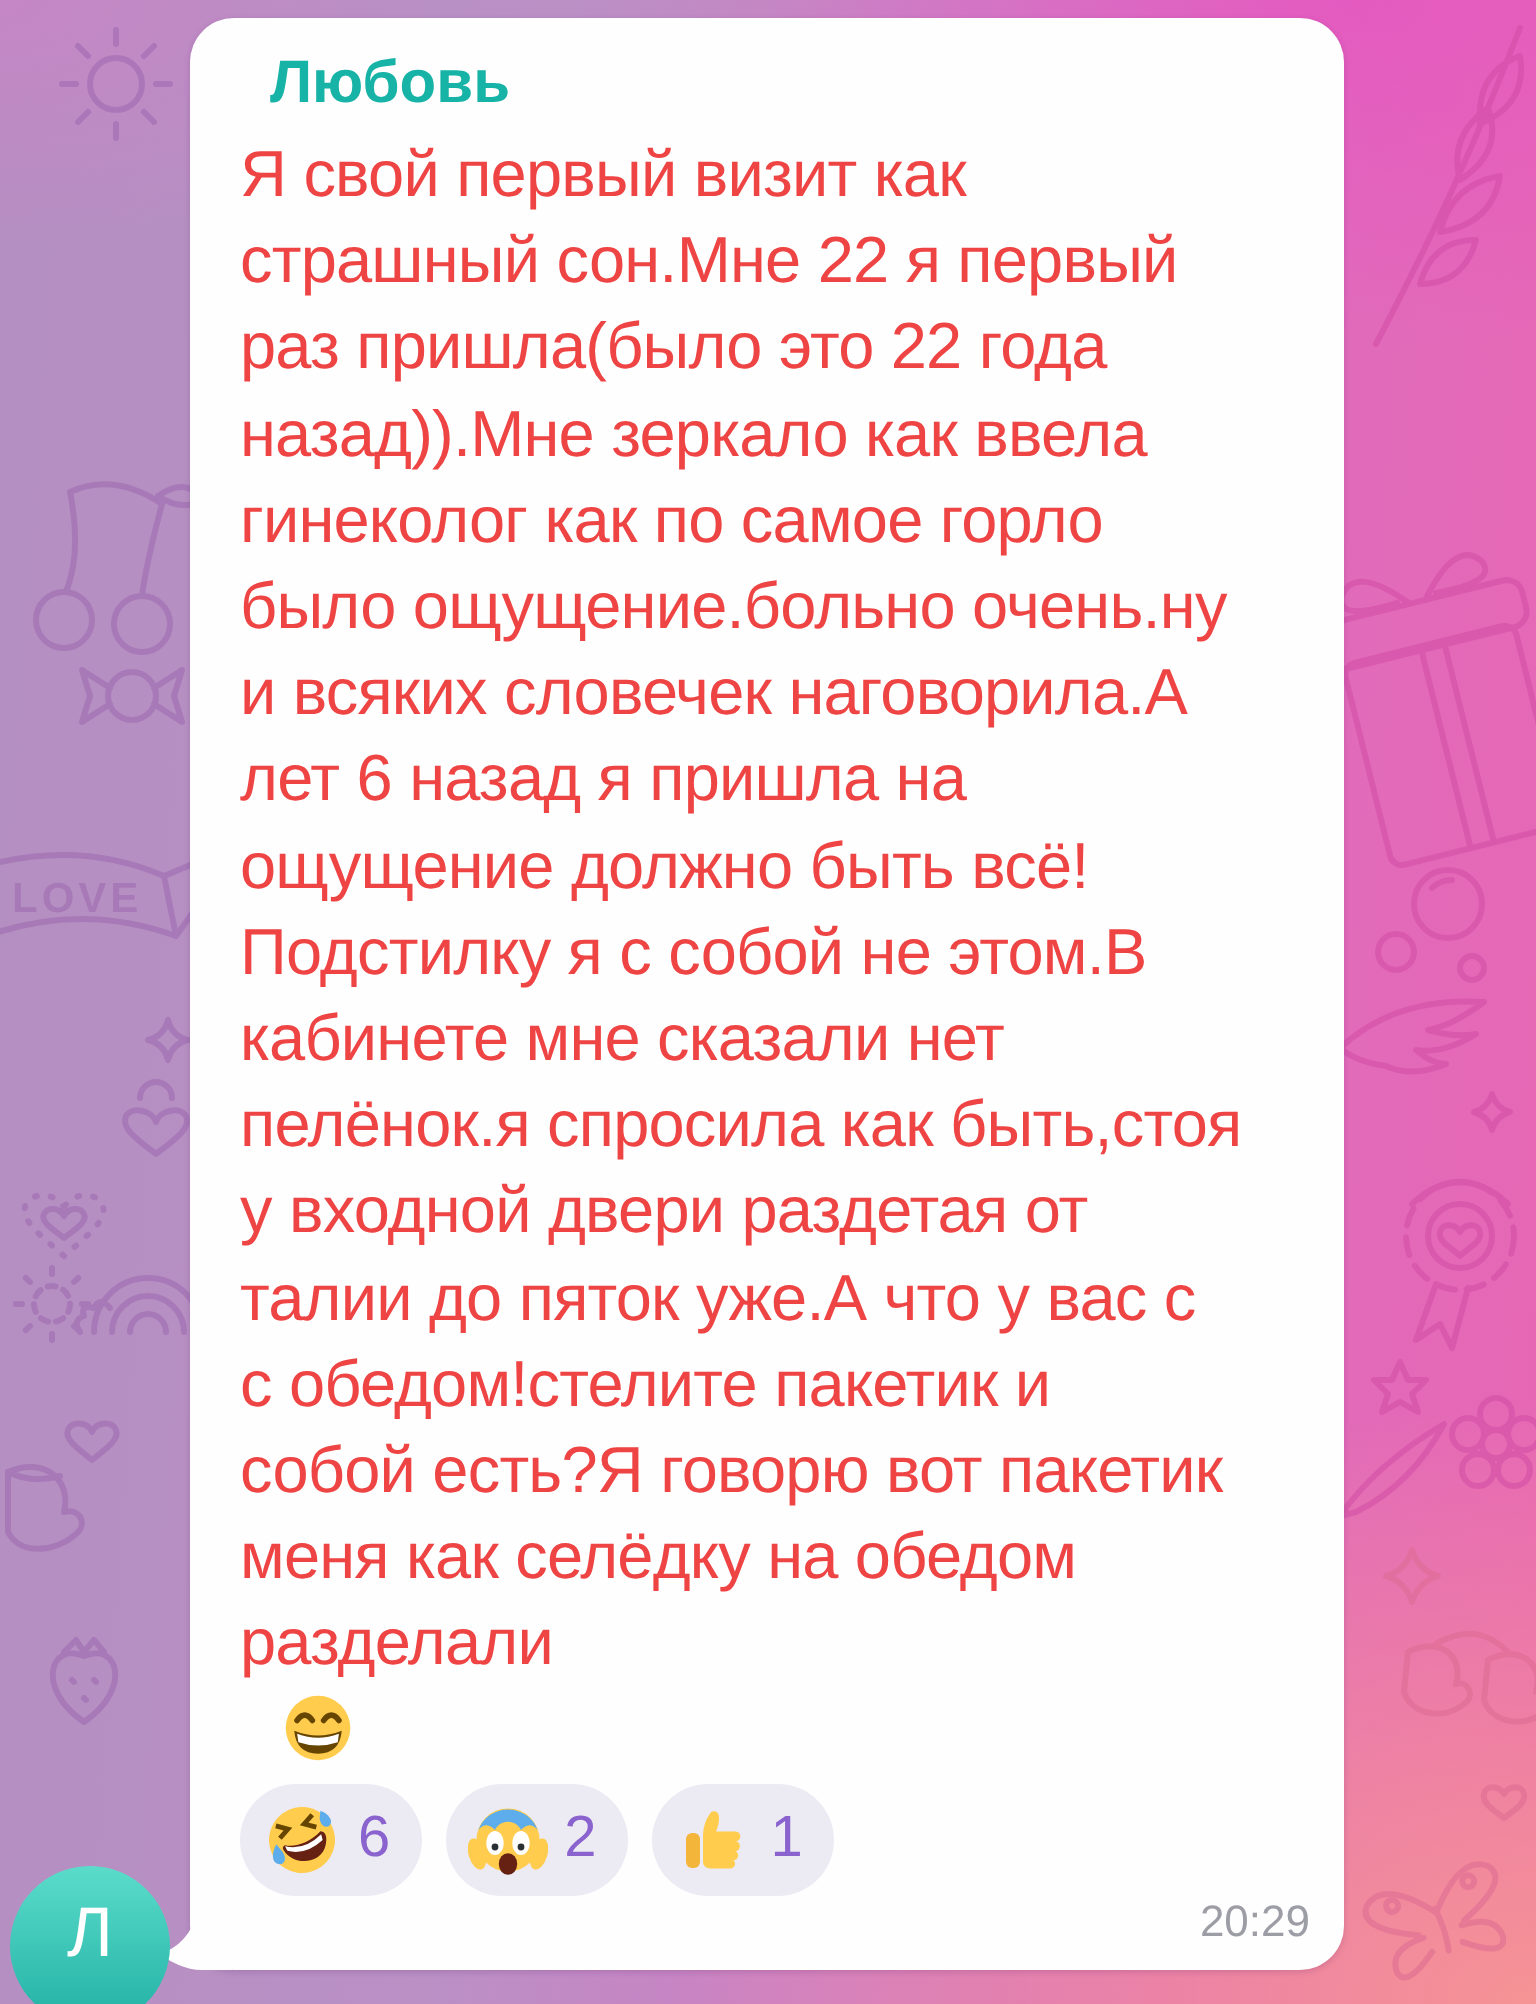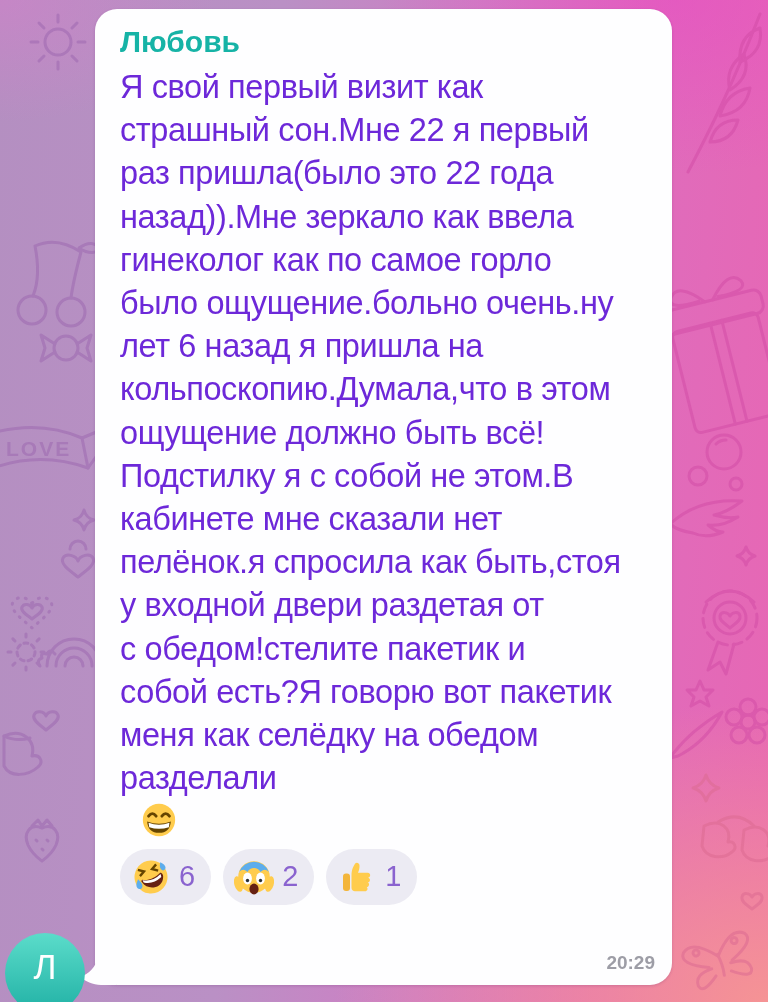--- a/index.html
+++ b/index.html
@@ -19,35 +19,35 @@
   .doodles { position:absolute; inset:0; z-index:1; }
   .doodles * { vector-effect:non-scaling-stroke; }
 
   .bubble {
     position:absolute; left:95px; top:9px; width:577px; height:976px;
     background:#fefeff; border-radius:22px; box-sizing:border-box;
     padding:14px 18px 0 25px; z-index:3;
     box-shadow:0 1px 3px rgba(70,20,90,.18);
   }
   .tail { position:absolute; left:-15px; bottom:0; width:36px; height:54px; }
-  .sender { color:#16b3a6; font-size:30px; font-weight:700; line-height:37px; }
+  .sender { color:#16b3a6; font-size:30px; font-weight:700; line-height:37px;margin-left:15px; }
   .msg { margin-top:6px; }
   .msg-line {
-    font-size:32.5px; line-height:43.2px; color:#6d28d9;
+    font-size:32.5px; line-height:43.2px; color:#ef4444;
     white-space:pre; letter-spacing:-0.4px;
   }
   .inline-emoji { display:inline-block; width:38px; height:38px; vertical-align:-7px; margin-left:3px; }
   .reactions { display:flex; gap:12px; margin-top:5px; }
   .pill {
     display:flex; align-items:center; height:56px; border-radius:28px;
     background:#ecebf3; padding:0 16px 0 11px; gap:8px; cursor:pointer;
   }
   .pill svg { width:40px; height:40px; display:block; }
   .count { font-size:29px; color:#8a63cf; font-weight:500; }
-  .time { position:absolute; right:17px; bottom:11px; font-size:19px; color:#9d9da6;font-weight:bold; }
+  .time { position:absolute; right:17px; bottom:11px; font-size:22px; color:#9d9da6; }
 
   .avatar {
     position:absolute; left:5px; top:933px; width:80px; height:80px;
     border-radius:50%; z-index:3;
     background:linear-gradient(180deg,#5bdcca 0%,#21b1a5 100%);
     color:#fff; font-size:35px; font-weight:500;
     display:flex; align-items:center; justify-content:center;
     padding-bottom:12px; box-sizing:border-box;
   }
 </style>
@@ -190,27 +190,28 @@
 
   <div class="sender">Любовь</div>
 
   <div class="msg">
       <div class="msg-line">Я свой первый визит как</div>
       <div class="msg-line">страшный сон.Мне 22 я первый</div>
       <div class="msg-line">раз пришла(было это 22 года</div>
       <div class="msg-line">назад)).Мне зеркало как ввела</div>
       <div class="msg-line">гинеколог как по самое горло</div>
       <div class="msg-line">было ощущение.больно очень.ну</div>
+      <div class="msg-line">и всяких словечек наговорила.А</div>
       <div class="msg-line">лет 6 назад я пришла на</div>
-      <div class="msg-line">кольпоскопию.Думала,что в этом</div>
       <div class="msg-line">ощущение должно быть всё!</div>
       <div class="msg-line">Подстилку я с собой не этом.В</div>
       <div class="msg-line">кабинете мне сказали нет</div>
       <div class="msg-line">пелёнок.я спросила как быть,стоя</div>
       <div class="msg-line">у входной двери раздетая от</div>
+      <div class="msg-line">талии до пяток уже.А что у вас с</div>
       <div class="msg-line">с обедом!стелите пакетик и</div>
       <div class="msg-line">собой есть?Я говорю вот пакетик</div>
       <div class="msg-line">меня как селёдку на обедом</div>
       <div class="msg-line">разделали
   <svg class="inline-emoji" viewBox="0 0 40 40">
     <circle cx="20" cy="20" r="17" fill="#FFCC4D"></circle>
     <path d="M9 16 Q13 10.5 17 16" stroke="#664500" stroke-width="3" fill="none" stroke-linecap="round"></path>
     <path d="M23 16 Q27 10.5 31 16" stroke="#664500" stroke-width="3" fill="none" stroke-linecap="round"></path>
     <path d="M7.5 21.5 Q20 26.5 32.5 21.5 Q31.5 33.5 20 33.5 Q8.5 33.5 7.5 21.5 Z" fill="#664500"></path>
     <path d="M9 23 Q20 27.2 31 23 L30.4 27.5 Q20 31 9.7 27.5 Z" fill="#fff"></path>

